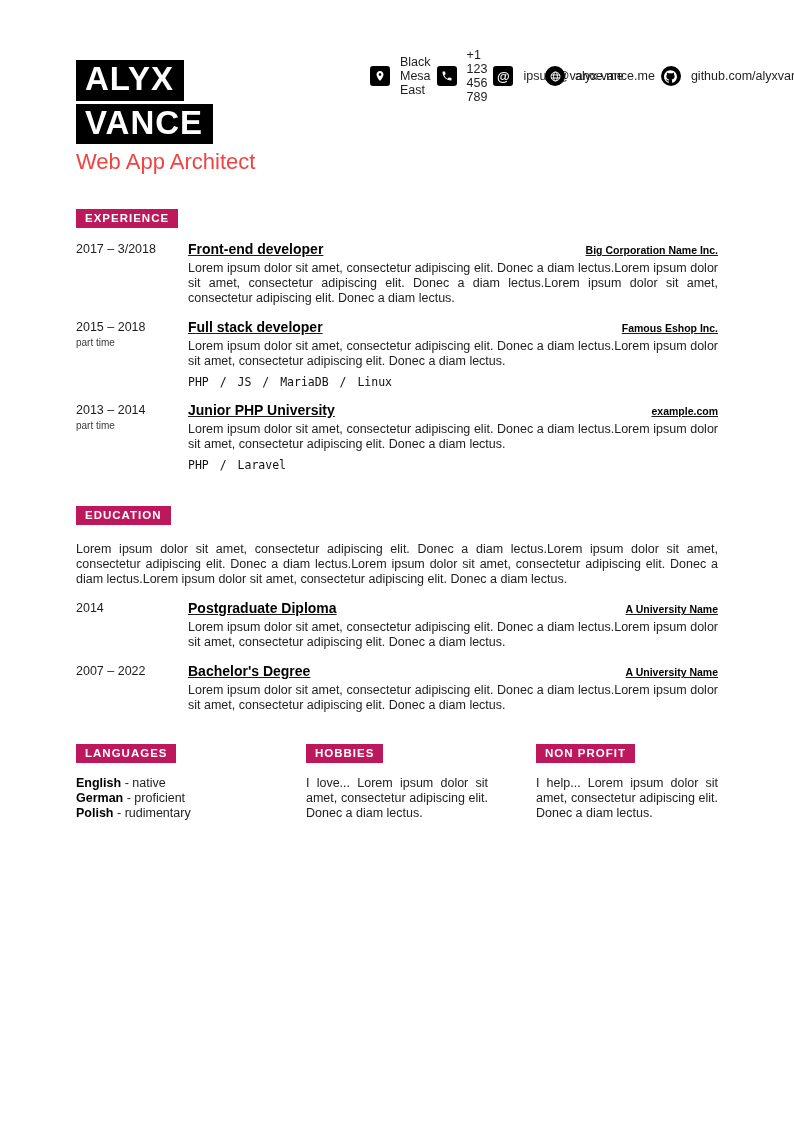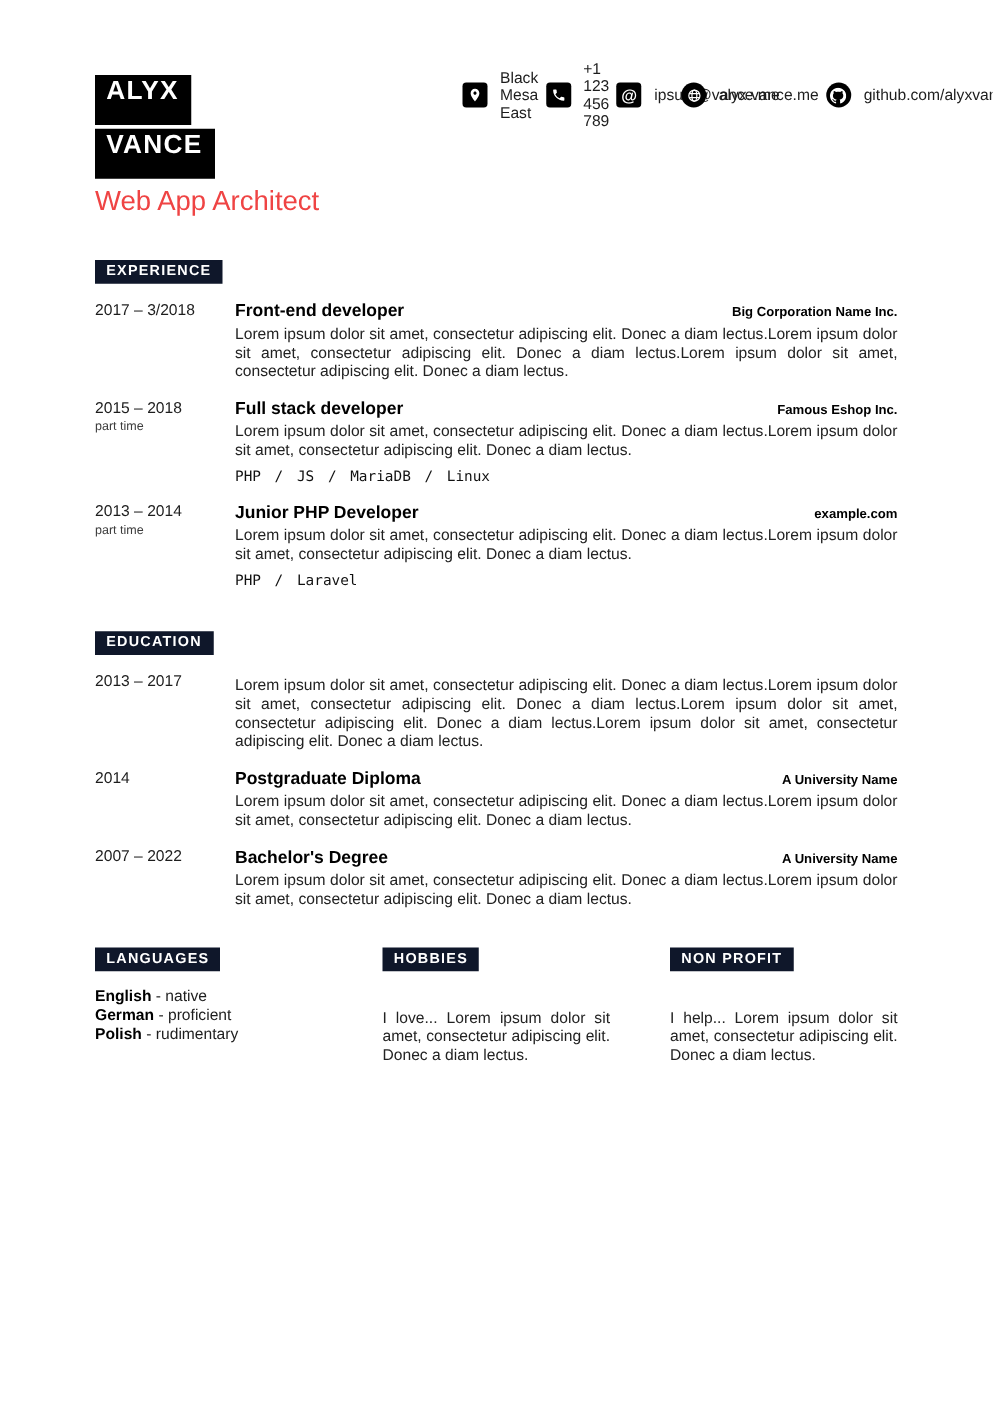--- a/index.html
+++ b/index.html
@@ -12,67 +12,67 @@
     overflow:hidden;
   }
   .page { padding:60px 76px 0 76px; }
 
   
   .header { display:flex; }
   .name-col { width:294px; flex:0 0 auto; }
   .name-box {
     display:table;
     background:#000; color:#fff;
-    font-weight:bold; font-size:21px; line-height:1.05;
+    font-weight:bold; font-size:33px; line-height:1.05;
     letter-spacing:1px;
-    padding:2px 10px 16px 9px;
+    padding:2px 10px 4px 9px;
   }
   .name-box + .name-box { margin-top:3px; }
   .job-title { font-size:22px; color:#ef4444; margin-top:5px; }
 
   .contacts { display:flex; margin-top:6px; flex:1; }
   .contact-col { display:flex; flex-direction:row; gap:6px; }
   .contact-col.first { width:175px; flex:0 0 auto; }
   .contact-item { display:flex; align-items:center; height:20px; }
   .icon-box {
     width:20px; height:20px; background:#000; border-radius:3px;
     display:flex; align-items:center; justify-content:center; flex:0 0 auto;
   }
   .icon-box.round { border-radius:50%; }
   .at-glyph { color:#fff; font-size:13px; font-weight:bold; line-height:1; }
   .contact-text { margin-left:10px; font-size:12.5px; color:#1d1d1d; }
 
   
   .section { margin-top:33px; }
   .section-badge {
-    display:inline-block; background:#0f172a; color:#fff;
+    display:inline-block; background:#be185d; color:#fff;
     font-size:11.5px; font-weight:bold; letter-spacing:1px;
     padding:3px 9px 4px 9px;
   }
   .items { margin-top:1px; }
   .item { display:flex; margin-top:13px; }
   .date-col { flex:0 0 112px; padding-top:1px; }
   .period { font-size:12.5px; color:#1d1d1d; }
   .period-note { font-size:10px; color:#3c3c3c; margin-top:3px; }
   .content-col { flex:1; min-width:0; }
-  .role-line { display:flex; justify-content:space-between; align-items:baseline; }
+  .role-line { display:flex; justify-content:space-between; align-items:baseline;text-decoration:underline; }
   .role { font-size:14px; font-weight:bold; color:#000; }
   .org { font-size:10.5px; font-weight:bold; color:#000; white-space:nowrap; padding-left:12px; }
   .desc {
     font-size:12.5px; line-height:15px; color:#222;
     text-align:justify; margin-top:4px;
   }
   .tags {
     font-family:"DejaVu Sans Mono","Liberation Mono",monospace;
     font-size:11.5px; color:#111; margin-top:6px; word-spacing:4px;
   }
 
   
   .bottom { display:grid; grid-template-columns:1fr 1fr 1fr; column-gap:48px; margin-top:30px; }
-  .bottom-text { margin-top:30px; font-size:12.5px; line-height:15px; color:#222; text-align:justify; }
+  .bottom-text { margin-top:13px; font-size:12.5px; line-height:15px; color:#222; text-align:justify; }
   .lang-list { margin-top:13px; }
   .lang-line { font-size:12.5px; line-height:15px; color:#1d1d1d; }
   .lang-line b { font-weight:bold; color:#000; }
 </style>
 </head>
 <body>
 
 <div class="page">
 
   <div class="header">
@@ -173,37 +173,34 @@
         </div>
       </div>
 
       <div class="item">
         <div class="date-col">
           <div class="period">2013 – 2014</div>
           <div class="period-note">part time</div>
         </div>
         <div class="content-col">
           <div class="role-line">
-            <span class="role">Junior PHP Developer</span>
+            <span class="role">Junior PHP University</span>
             <span class="org">example.com</span>
           </div>
           <div class="desc">Lorem ipsum dolor sit amet, consectetur adipiscing elit. Donec a diam lectus.Lorem ipsum dolor sit amet, consectetur adipiscing elit. Donec a diam lectus.</div>
           <div class="tags">PHP / Laravel</div>
         </div>
       </div>
     </div>
   </div>
 
   <div class="section">
     <span class="section-badge">EDUCATION</span>
     <div class="items">
       <div class="item">
-        <div class="date-col">
-          <div class="period">2013 – 2017</div>
-        </div>
         <div class="content-col">
           <div class="desc">Lorem ipsum dolor sit amet, consectetur adipiscing elit. Donec a diam lectus.Lorem ipsum dolor sit amet, consectetur adipiscing elit. Donec a diam lectus.Lorem ipsum dolor sit amet, consectetur adipiscing elit. Donec a diam lectus.Lorem ipsum dolor sit amet, consectetur adipiscing elit. Donec a diam lectus.</div>
         </div>
       </div>
 
       <div class="item">
         <div class="date-col">
           <div class="period">2014</div>
         </div>
         <div class="content-col">

